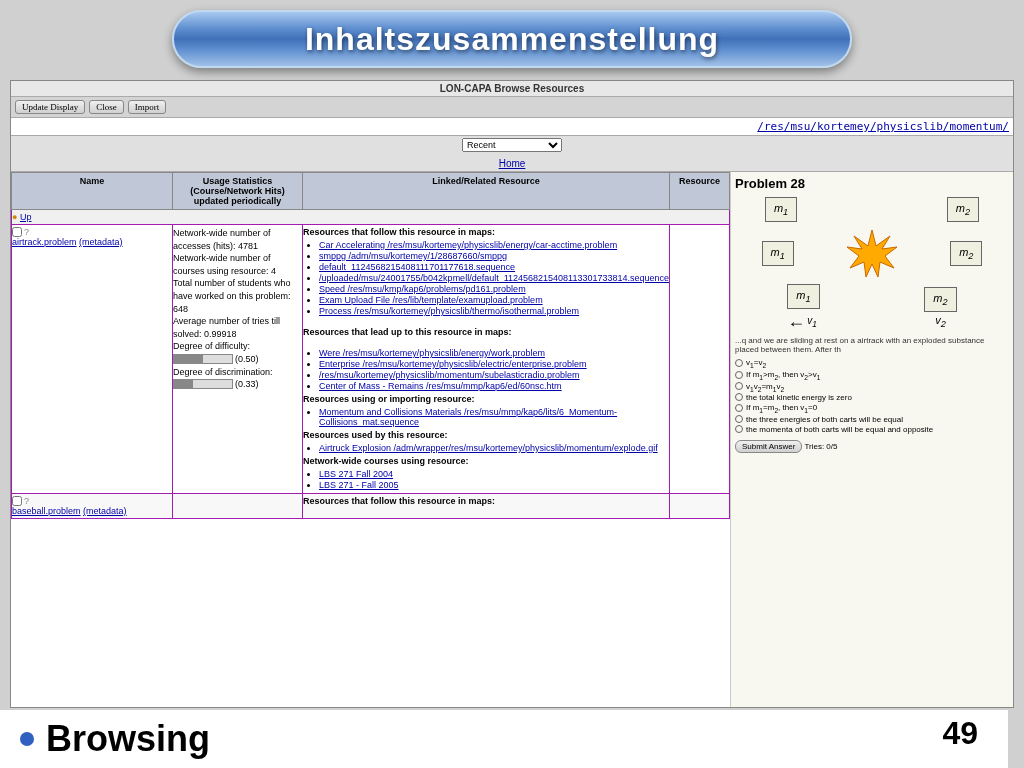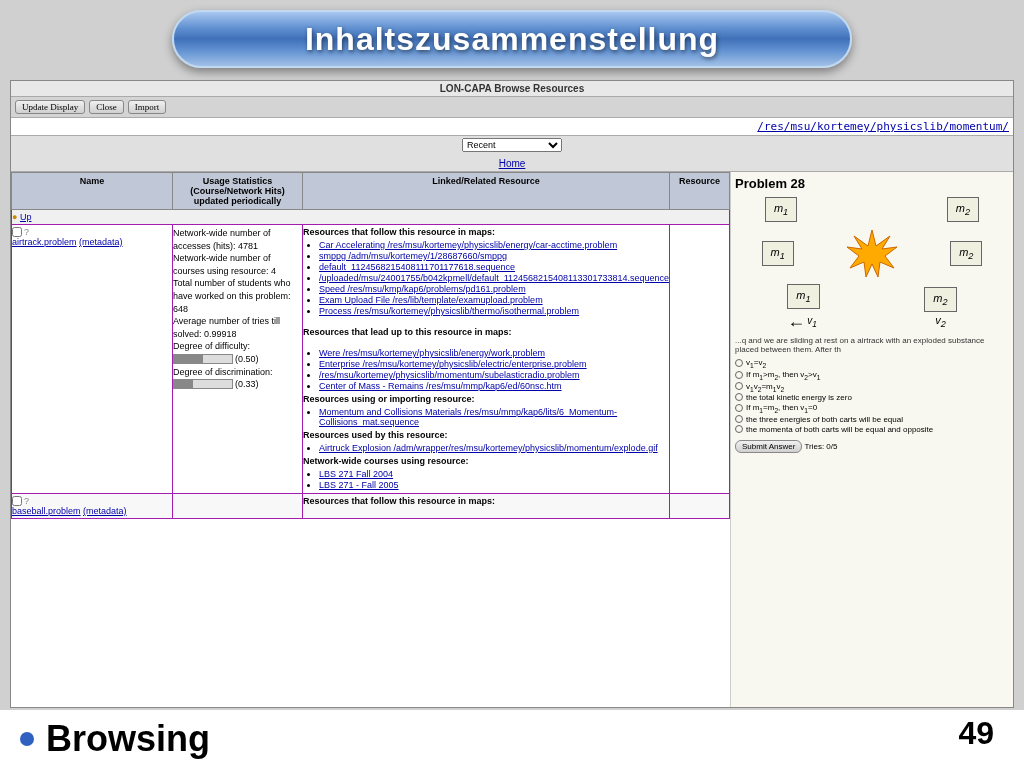--- a/index.html
+++ b/index.html
@@ -231,21 +231,21 @@
       padding: 1px 6px;
       font-size: 8px;
       cursor: pointer;
     }
 
     
     .bottom-bar {
       position: absolute;
       bottom: 0;
       left: 0;
-      right: 0;
+      right: 16px;
       height: 58px;
       background: white;
       display: flex;
       align-items: center;
       padding: 0 20px;
     }
 
     .bullet-dot {
       width: 14px;
       height: 14px;

